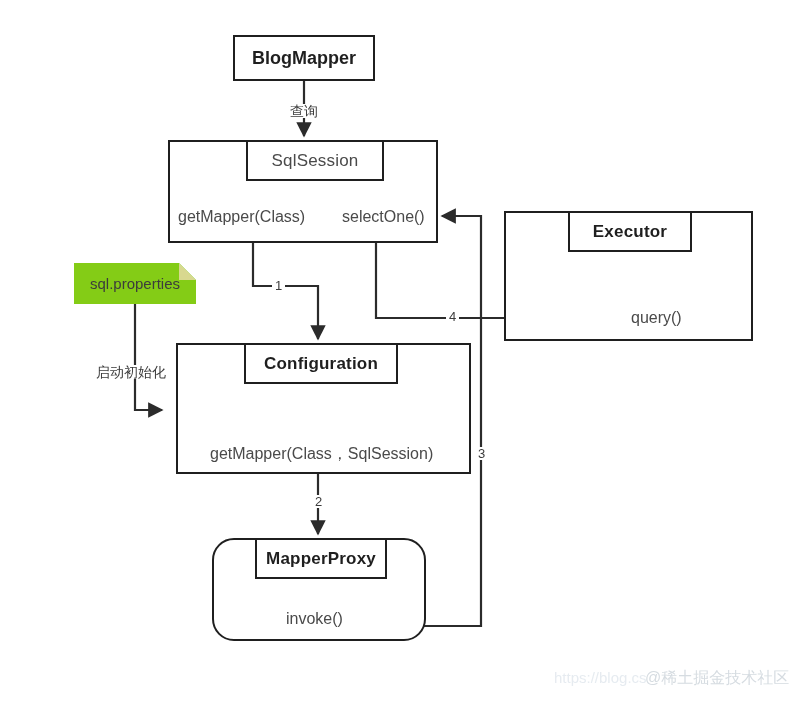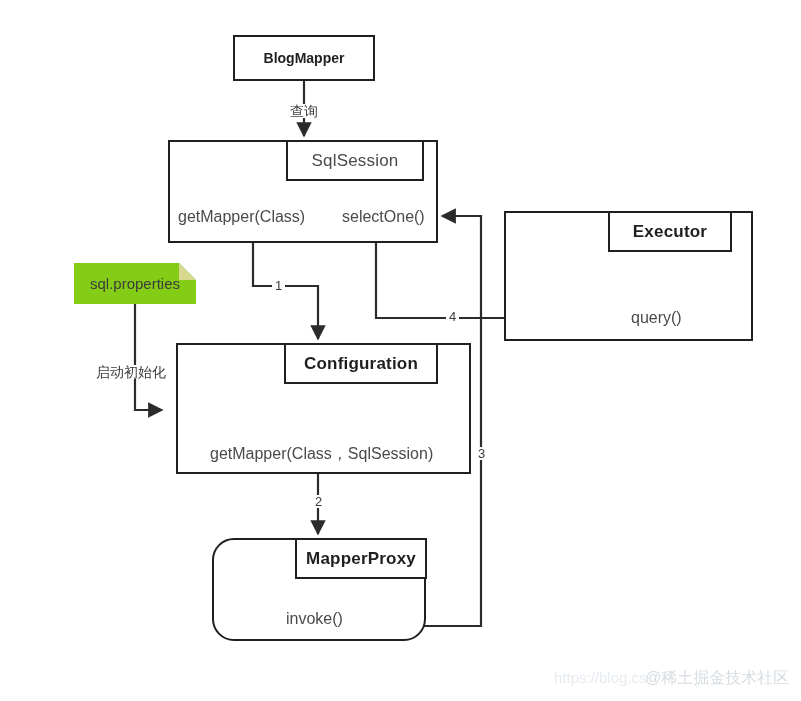--- a/index.html
+++ b/index.html
@@ -21,37 +21,36 @@
     position:absolute;
     top:-2px;
     border:2px solid #1f1f1f;
     background:#ffffff;
     box-sizing:border-box;
     display:flex;align-items:center;justify-content:center;
     font-size:17px;
     font-weight:bold;
     color:#1f1f1f;
     letter-spacing:.2px;
-    margin-left:40px;
   }
   .uml-title.plain{font-weight:normal;color:#4a4a4a;}
   .member{
     position:absolute;
     font-size:16px;
     color:#4a4a4a;
     white-space:nowrap;
   }
 
   .simple-box{
     position:absolute;
     border:2px solid #1f1f1f;
     background:#ffffff;
     box-sizing:border-box;
     display:flex;align-items:center;justify-content:center;
-    font-size:14px;font-weight:bold;color:#1f1f1f;
+    font-size:18px;font-weight:bold;color:#1f1f1f;
   }
 
   .note{
     position:absolute;
     background:#84cc16;
     box-sizing:border-box;
     display:flex;align-items:center;justify-content:center;
     font-size:15px;color:#3c3c3c;
     clip-path:polygon(0 0, calc(100% - 17px) 0, 100% 17px, 100% 100%, 0 100%);
   }

